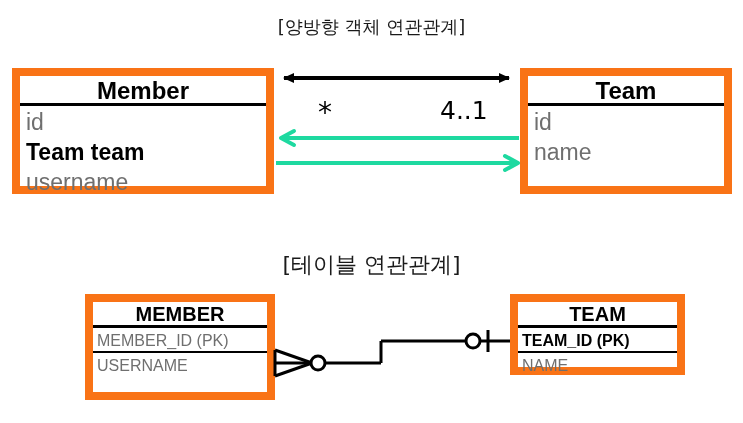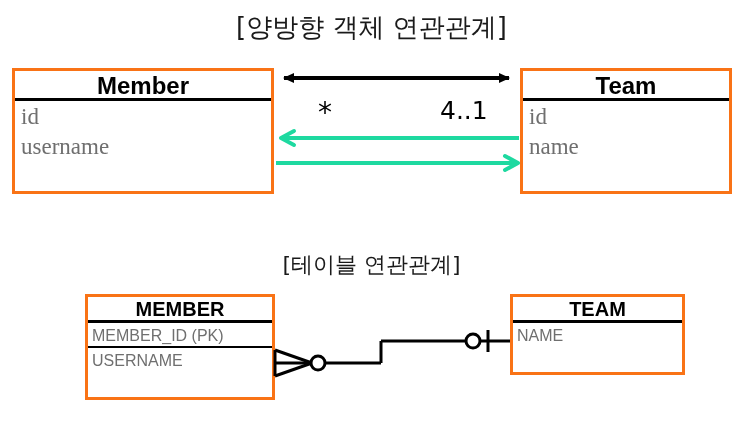--- a/index.html
+++ b/index.html
@@ -21,34 +21,34 @@
     left: 0; top: 0;
     width: 743px;
     height: 423px;
   }
 
   
   .section-title {
     position: absolute;
     width: 743px;
     text-align: center;
-    font-size: 26px;
+    font-size: 18px;
     line-height: 30px;
     color: #1a1a1a;
     font-family: "DejaVu Sans", "Liberation Sans", sans-serif;
     white-space: nowrap;
   }
   #title-object  { top: 12px; }
   #title-table   { top: 250px; font-size: 22px; }
 
   
   .uml-box {
     position: absolute;
     box-sizing: border-box;
-    border: 3px solid #f97316;
+    border: 8px solid #f97316;
     background: #ffffff;
   }
   .uml-header {
     box-sizing: border-box;
     text-align: center;
     font-weight: bold;
     color: #000000;
     border-bottom: 3px solid #000000;
     white-space: nowrap;
     overflow: hidden;
@@ -79,21 +79,20 @@
     height: 30px;
     line-height: 29px;
     font-size: 24px;
   }
   #box-member .uml-row,
   #box-team .uml-row {
     height: 30px;
     line-height: 30px;
     font-size: 23px;
     padding-left: 6px;
-    font-family: Liberation Serif, serif;
   }
   #box-member .uml-rows,
   #box-team .uml-rows { padding-top: 1px; }
 
   
   #box-member-table {
     left: 85px;  top: 294px; width: 190px; height: 106px;
   }
   #box-team-table {
     left: 510px; top: 294px; width: 175px; height: 81px;
@@ -141,20 +140,21 @@
 <body>
 
 <div class="canvas">
 
   <div class="section-title" id="title-object">[양방향 객체 연관관계]</div>
 
   <div class="uml-box" id="box-member">
     <div class="uml-header">Member</div>
     <div class="uml-rows">
       <div class="uml-row">id</div>
+      <div class="uml-row emph">Team team</div>
       <div class="uml-row">username</div>
     </div>
   </div>
 
   <div class="uml-box" id="box-team">
     <div class="uml-header">Team</div>
     <div class="uml-rows">
       <div class="uml-row">id</div>
       <div class="uml-row">name</div>
     </div>
@@ -169,20 +169,21 @@
     <div class="uml-header">MEMBER</div>
     <div class="uml-rows">
       <div class="uml-row">MEMBER_ID (PK)</div>
       <div class="uml-row">USERNAME</div>
     </div>
   </div>
 
   <div class="uml-box" id="box-team-table">
     <div class="uml-header">TEAM</div>
     <div class="uml-rows">
+      <div class="uml-row emph">TEAM_ID (PK)</div>
       <div class="uml-row">NAME</div>
     </div>
   </div>
 
   <svg class="overlay" viewBox="0 0 743 423">
     <defs>
       <marker id="blackArrowEnd" markerWidth="12" markerHeight="12" refX="10" refY="5" orient="auto" markerUnits="userSpaceOnUse">
         <path d="M0,0 L11,5 L0,10 z" fill="#000000"></path>
       </marker>
       <marker id="blackArrowStart" markerWidth="12" markerHeight="12" refX="1" refY="5" orient="auto" markerUnits="userSpaceOnUse">

